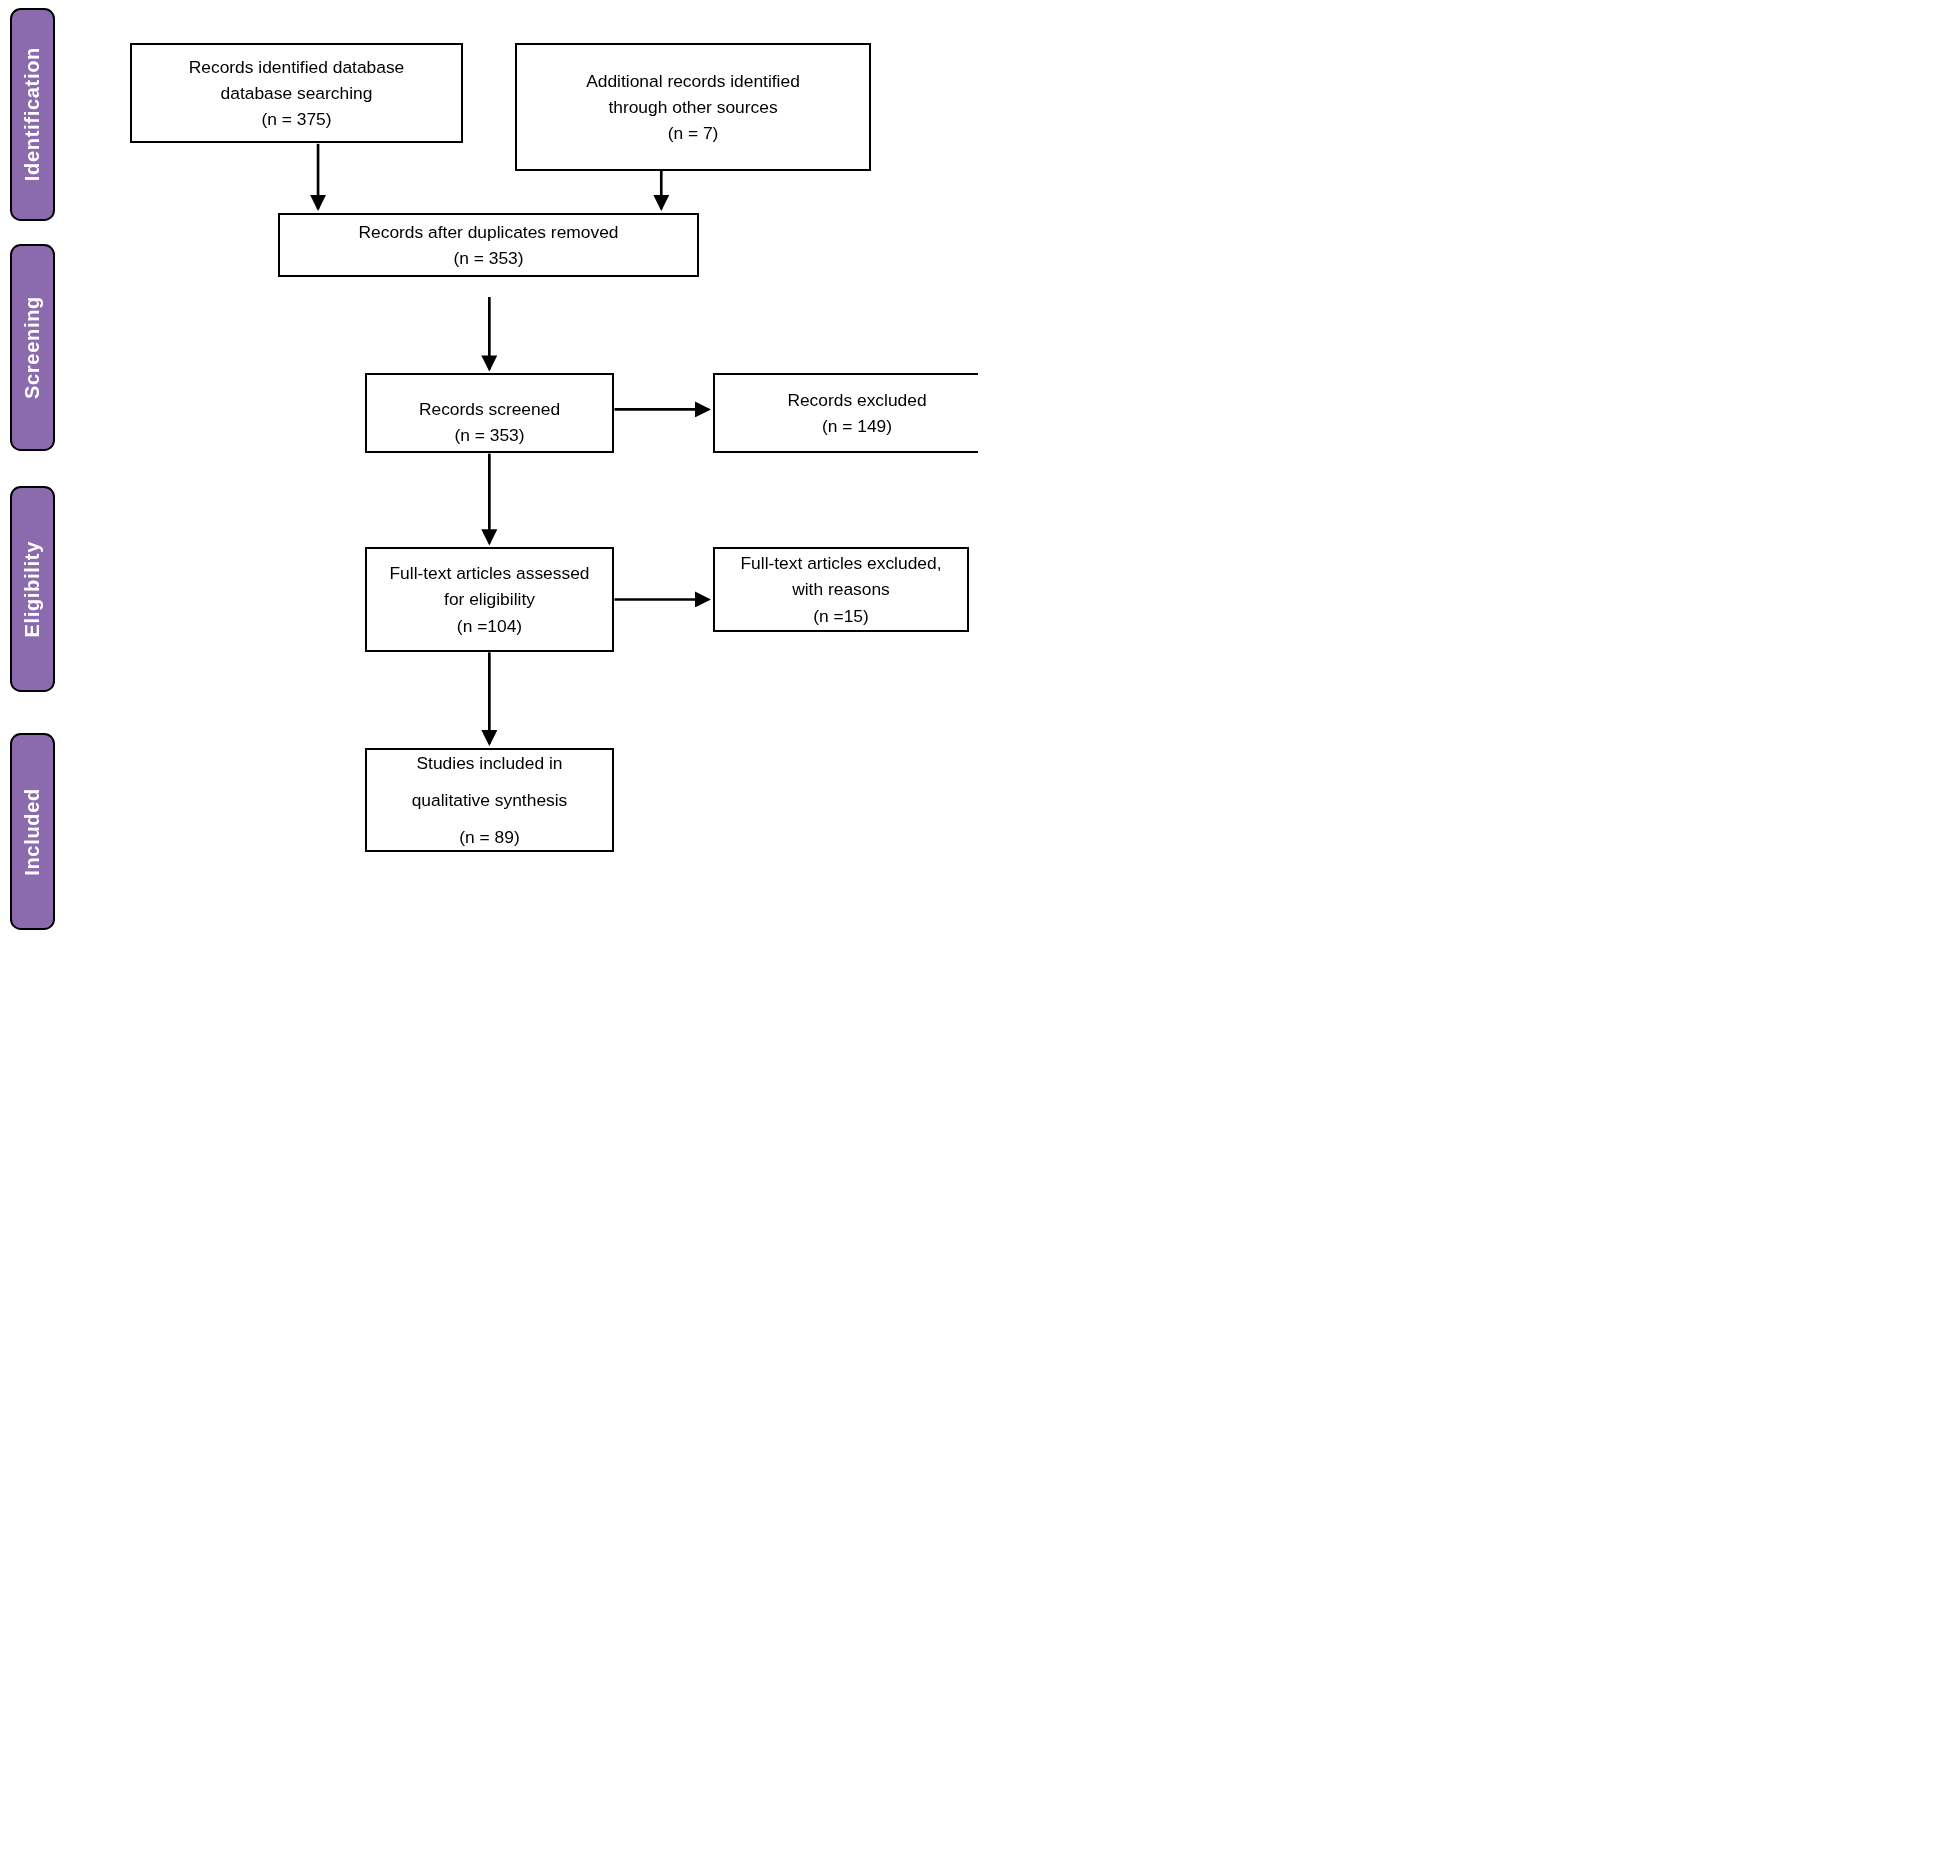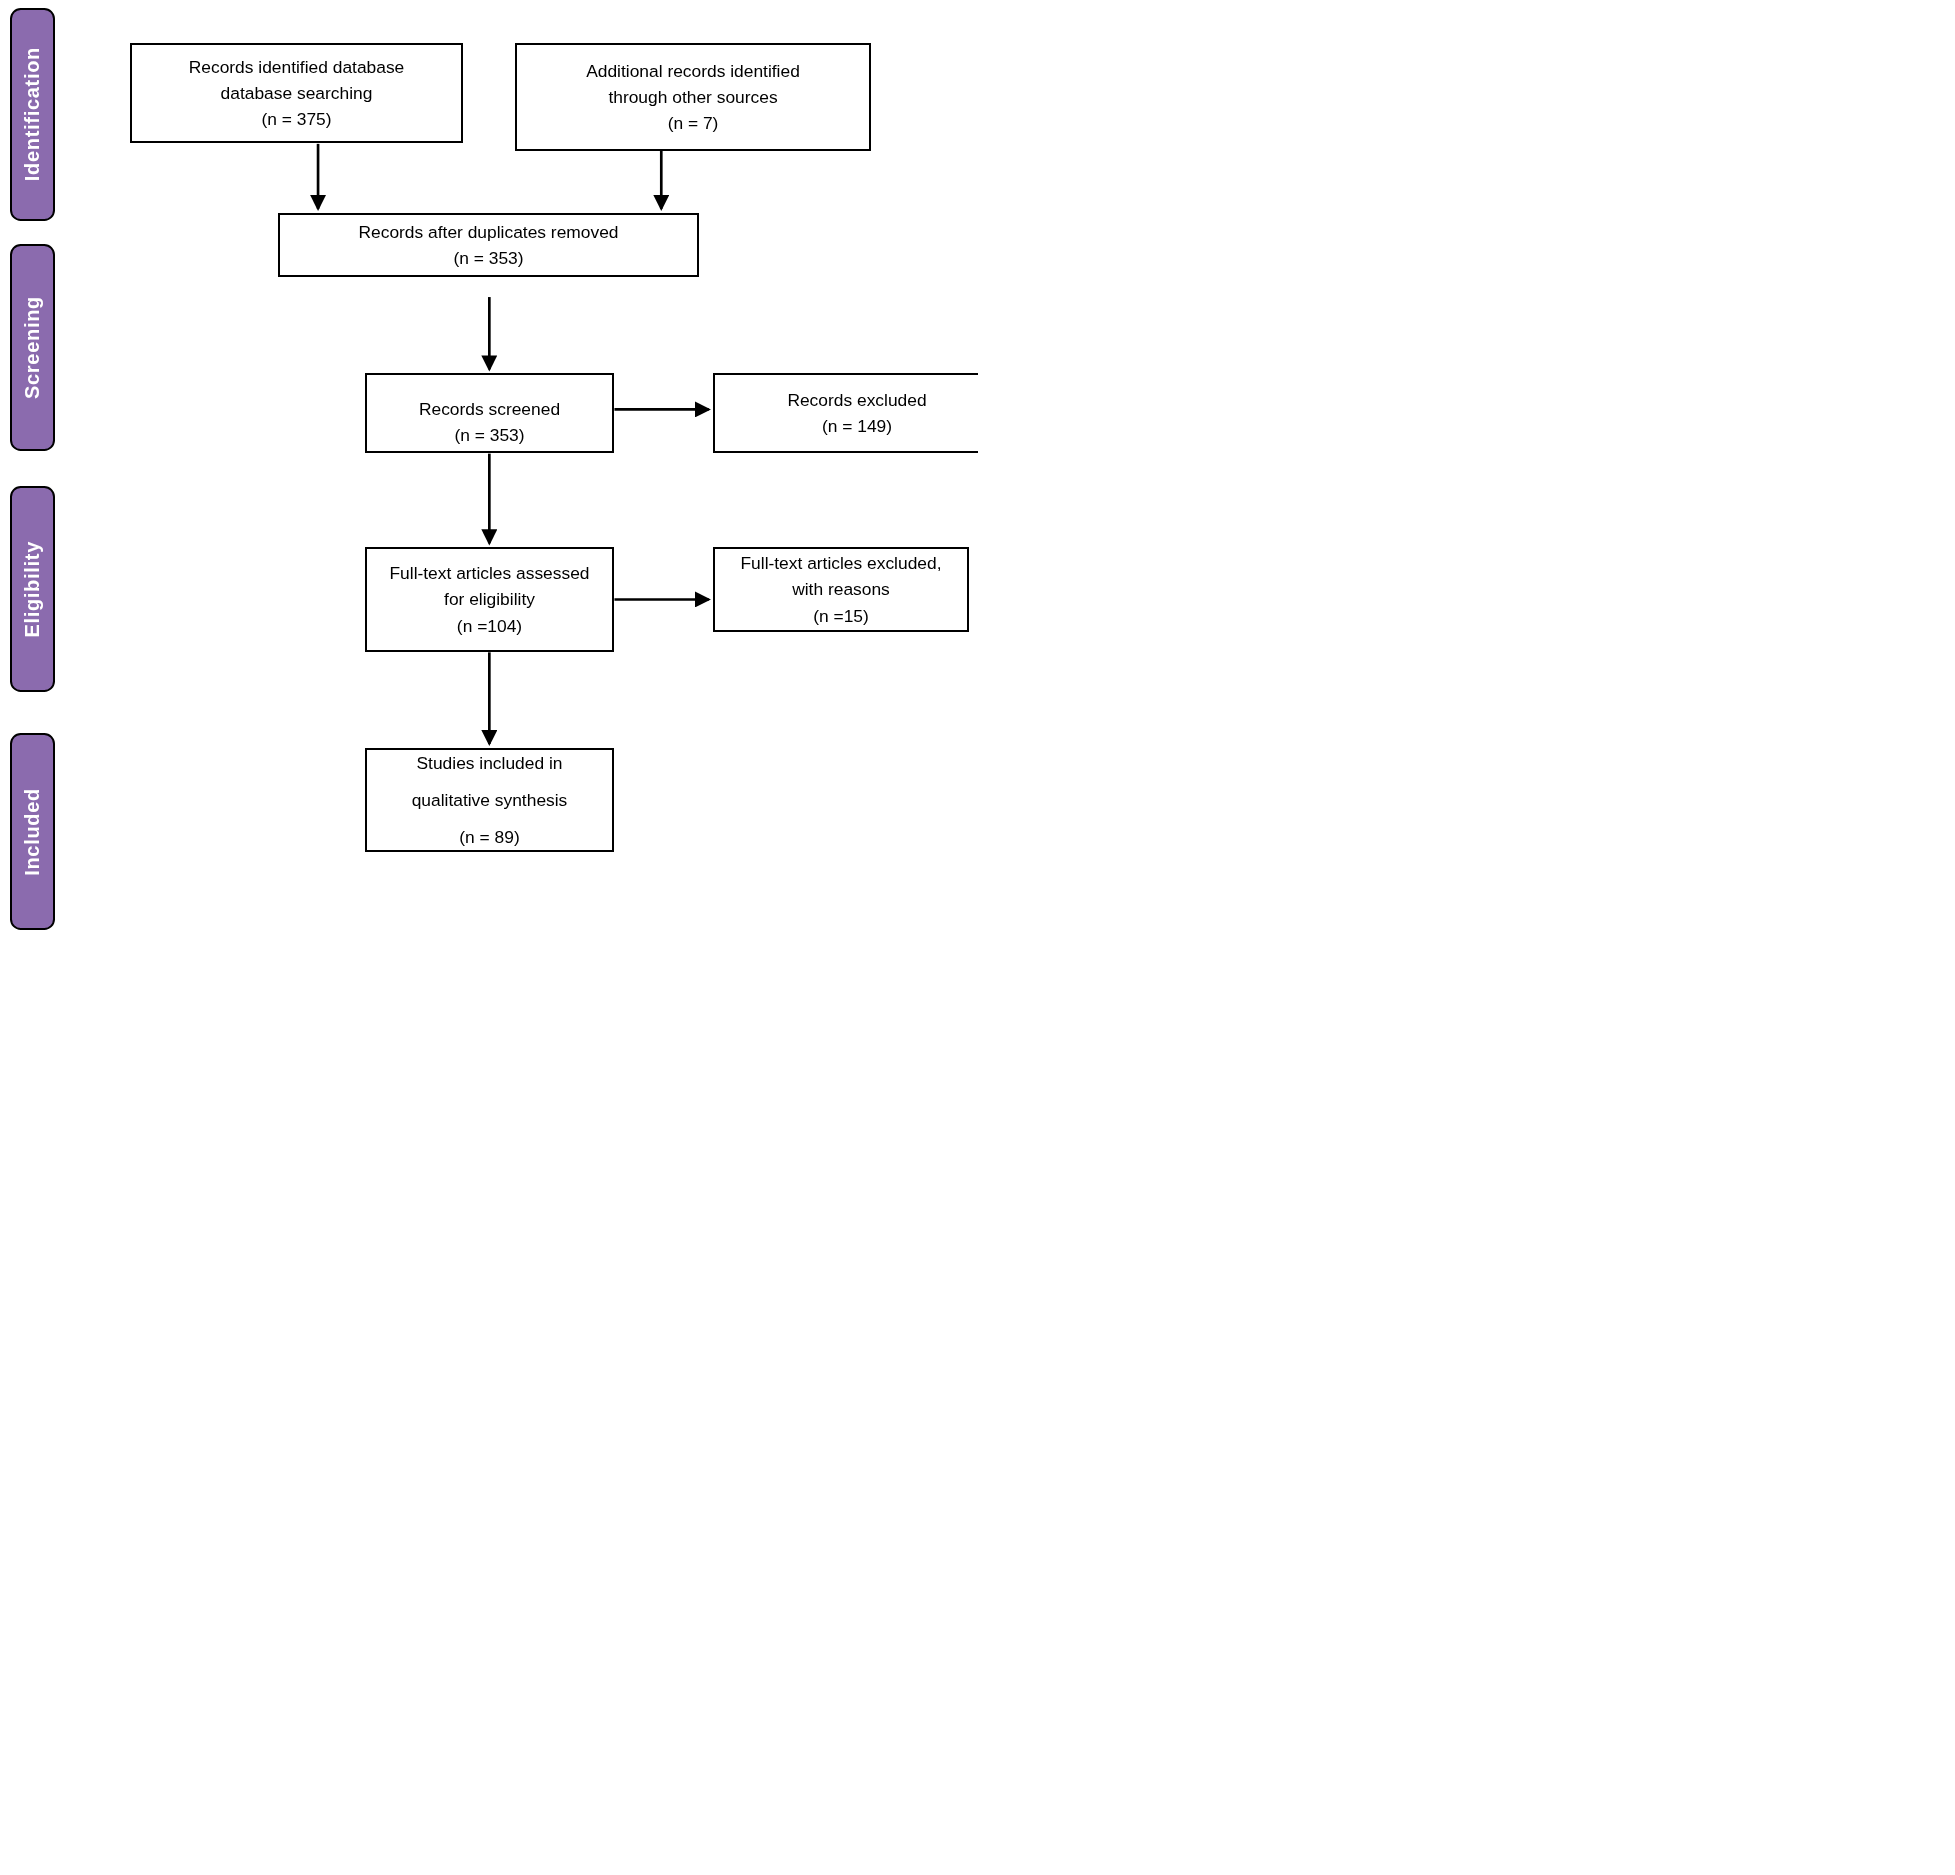--- a/index.html
+++ b/index.html
@@ -65,21 +65,21 @@
     padding: 2.7px 6.7px;
   }
   .flow-box span { display: block; }
 
   .stage-identification { top: 8px;   height: 213px; }
   .stage-screening      { top: 244px;  height: 207px; }
   .stage-eligibility    { top: 486px;  height: 206px; }
   .stage-included       { top: 733px; height: 197px; }
 
   .box-records-identified { left: 130px;  top: 43px;   width: 333px; height: 100px; }
-  .box-additional-records { left: 515px;  top: 43px;   width: 356px; height: 108px; }
+  .box-additional-records { left: 515px;  top: 43px;   width: 356px; height: 128px; }
   .box-after-duplicates   { left: 278px;  top: 213px;  width: 421px; height: 64px; }
   .box-records-screened   { left: 365px;  top: 373px;  width: 249px; height: 80px; justify-content: flex-end; }
   .box-records-excluded   { left: 713px; top: 373px;  width: 288px; height: 80px; }
   .box-fulltext-assessed  { left: 365px;  top: 547px;  width: 249px; height: 105px; }
   .box-fulltext-excluded  { left: 713px; top: 547px;  width: 256px; height: 85px; }
   .box-studies-included   { left: 365px;  top: 748px; width: 249px; height: 104px; gap: 11px; }
 </style>
 </head>
 <body>
 

